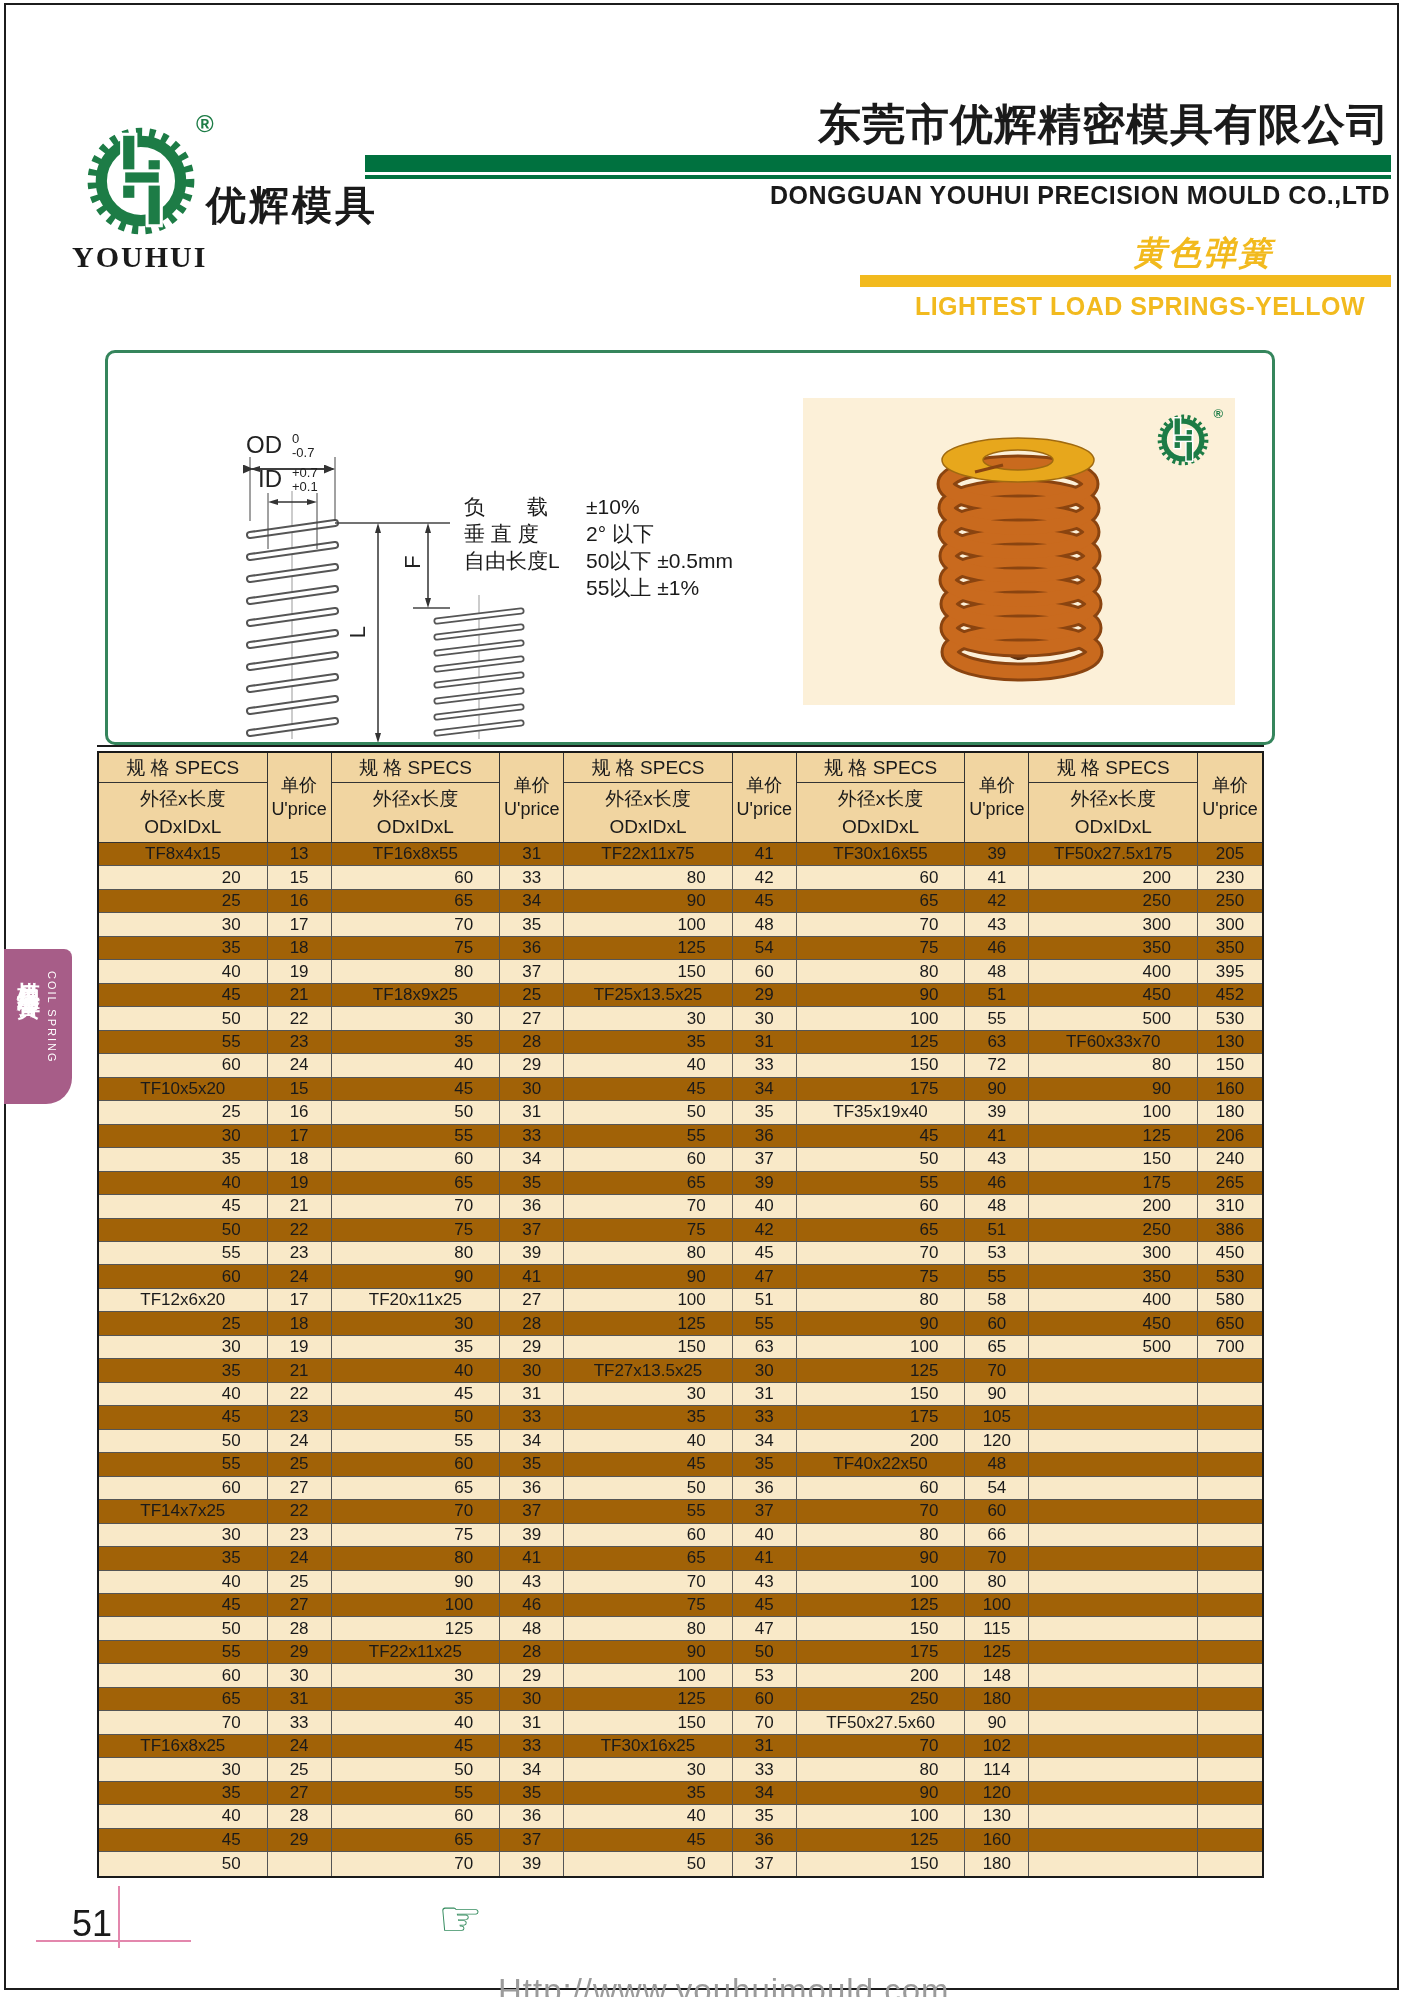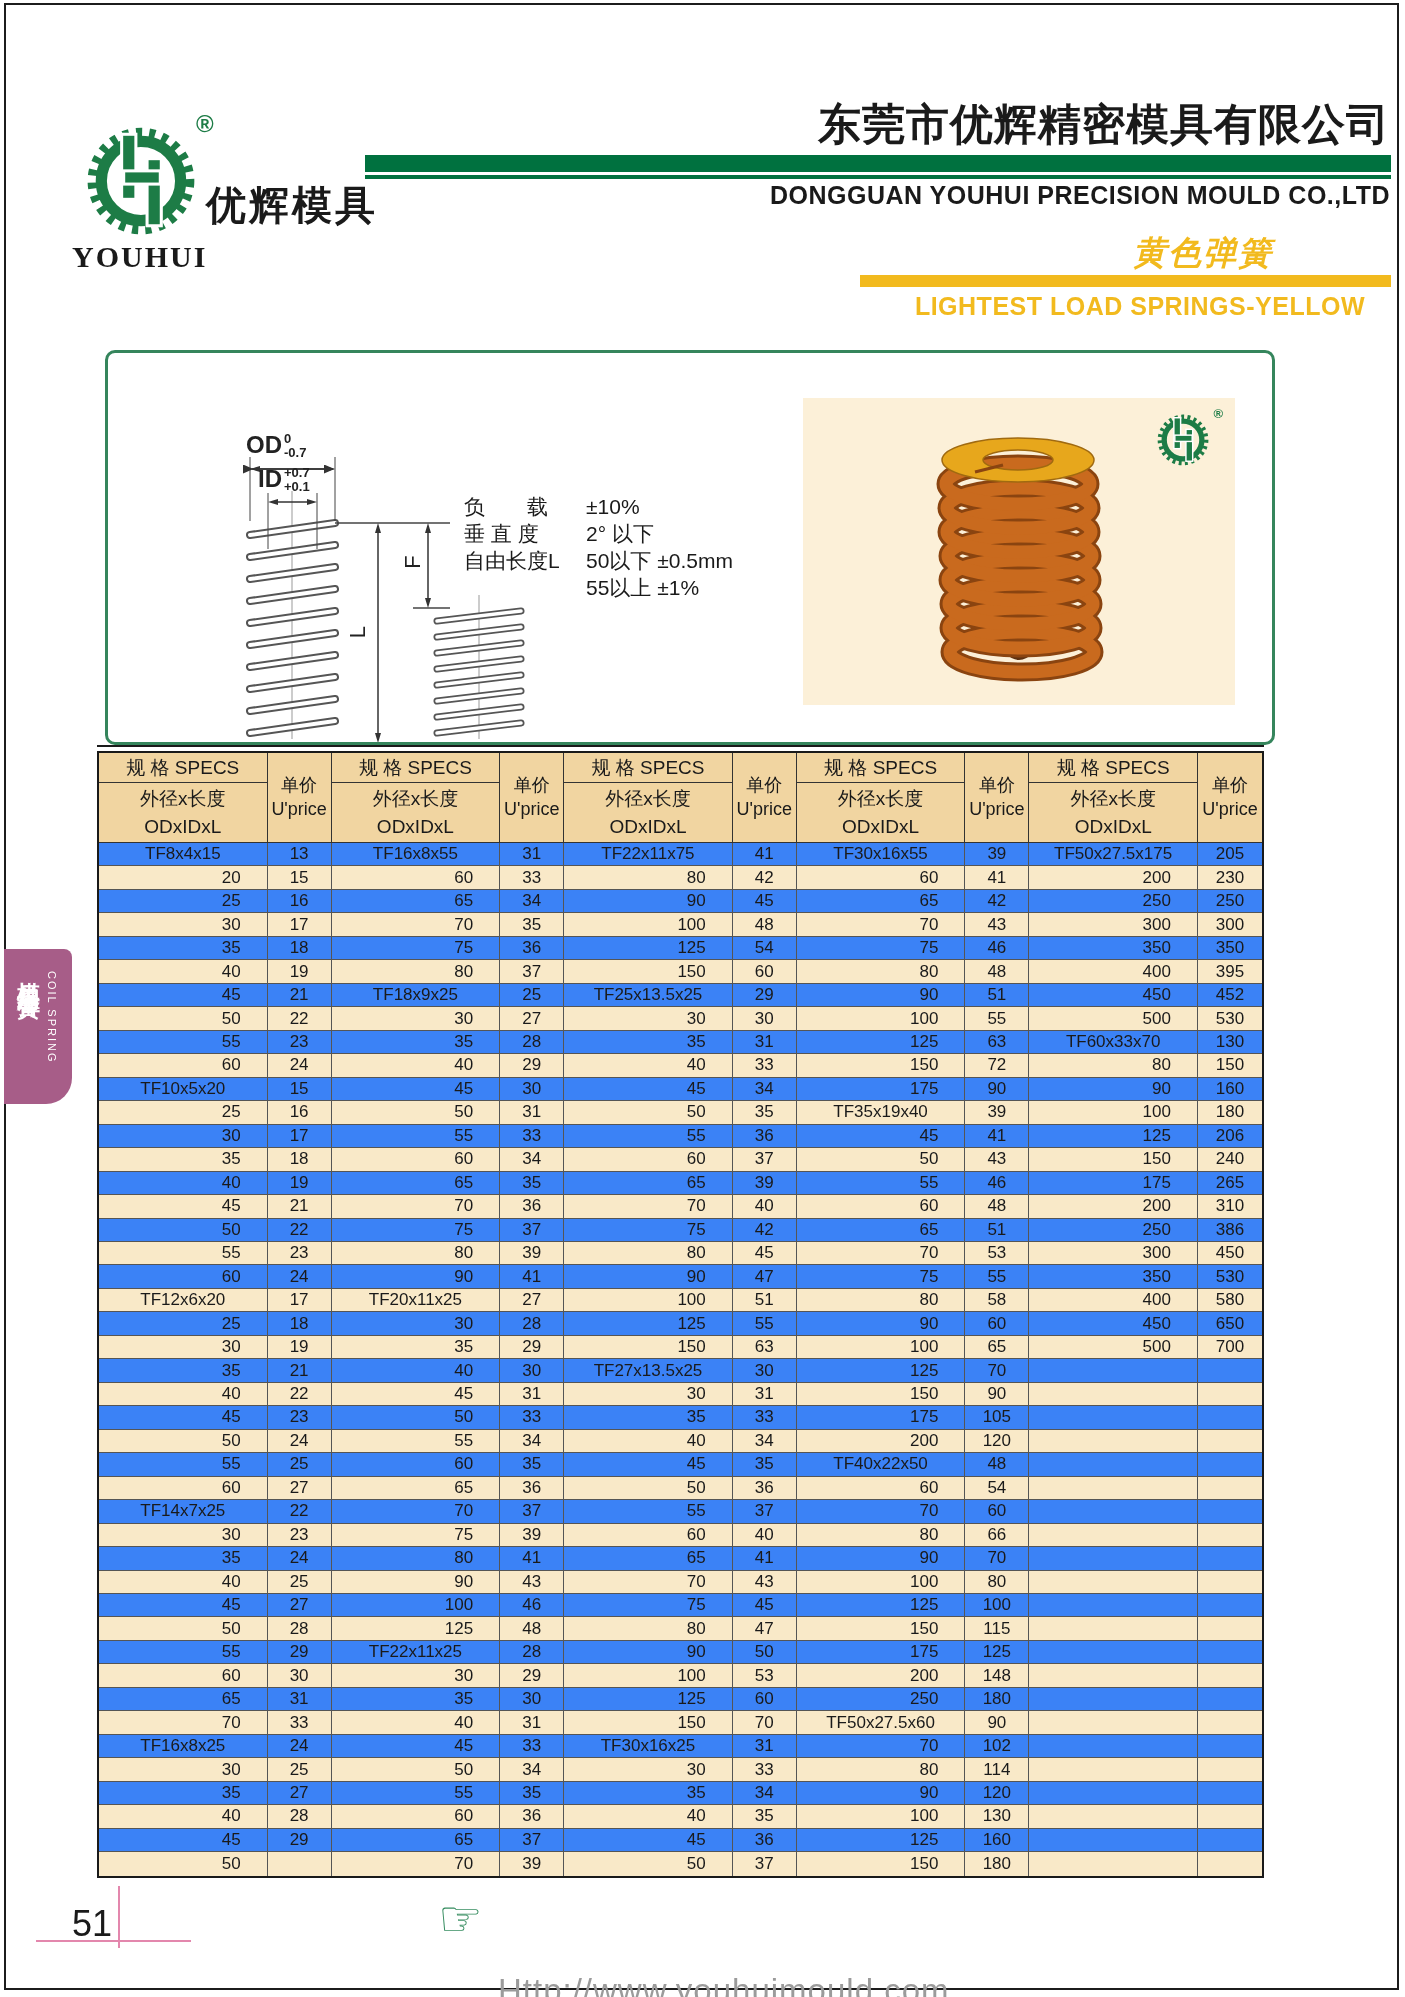--- a/index.html
+++ b/index.html
@@ -20,39 +20,39 @@
   .bar-thin{left:365px;top:175px;width:1026px;height:4px;background:#00713f;}
   .company-cn{right:15px;top:96px;font-size:43px;font-weight:bold;letter-spacing:1px;}
   .company-en{right:15px;top:181px;font-size:25px;font-weight:bold;letter-spacing:0.5px;}
   .title-cn{right:132px;top:231px;font-size:33px;font-weight:bold;font-style:italic;color:#f2ba1e;letter-spacing:2px;}
   .title-bar{left:860px;top:275px;width:531px;height:12px;background:#f2ba1e;}
   .title-en{right:40px;top:292px;font-size:25px;font-weight:bold;color:#f2ba1e;letter-spacing:0.5px;}
 
   
   .diagram-box{left:105px;top:350px;width:1170px;height:395px;border:3px solid #35855c;border-radius:10px;background:#fff;box-sizing:border-box;}
   .draw-svg{left:0;top:0;width:1164px;height:389px;}
-  .dim-label{display:flex;gap:2px;font-size:24px;color:#222;font-weight:bold;}
+  .dim-label{display:flex;gap:10px;font-size:24px;color:#222;}
   .tolstack{display:inline-flex;flex-direction:column;font-size:13px;line-height:1.1;padding-top:1px;}
   .od-label{left:138px;top:78px;}
   .id-label{left:150px;top:112px;}
   .rot-label{font-size:22px;color:#222;transform:rotate(-90deg);}
   .l-label{left:244px;top:266px;}
   .f-label{left:298px;top:196px;}
   .tolerance-list{left:356px;top:140px;width:420px;}
   .tol-row{display:flex;height:27px;align-items:center;}
   .tol-label{width:122px;font-size:21px;}
   .tol-value{font-size:21px;}
   .photo-panel{left:695px;top:45px;width:432px;height:307px;background:#fcf0d8;}
   .panel-logo{position:absolute;right:22px;top:12px;width:58px;height:58px;}
   .panel-reg{position:absolute;right:12px;top:8px;font-size:13px;font-weight:bold;color:#1d7c46;}
 
   
   .table-wrap{left:97px;top:745px;width:1167px;}
   .topline{height:2px;background:#1a1a1a;margin-bottom:4px;}
-  .tbl{border:2px solid #1a1a1a;box-sizing:border-box;background:#3b82f6;}
+  .tbl{border:2px solid #1a1a1a;box-sizing:border-box;background:#a16207;}
   .thead{display:flex;height:89px;background:#f1d5a1;border-bottom:1px solid #333;}
   .hgroup{width:20%;display:flex;box-sizing:border-box;}
   .hspec{width:72.5%;display:flex;flex-direction:column;border-right:1px solid #333;box-sizing:border-box;}
   .hspec-top{height:30px;border-bottom:1px solid #333;display:flex;align-items:center;justify-content:center;font-size:19px;box-sizing:border-box;}
   .hspec-bot{flex:1;display:flex;flex-direction:column;align-items:center;justify-content:center;font-size:19px;line-height:1.45;}
   .hprice{width:27.5%;display:flex;flex-direction:column;align-items:center;justify-content:center;font-size:18px;line-height:1.3;border-right:1px solid #333;box-sizing:border-box;}
   .hgroup:last-child .hprice{border-right:none;}
   .trow{display:flex;height:23.48px;box-sizing:border-box;border-bottom:1px solid #555;}
   .trow:last-child{border-bottom:none;}
   .trow:nth-child(even){background:#f9e9c8;}

